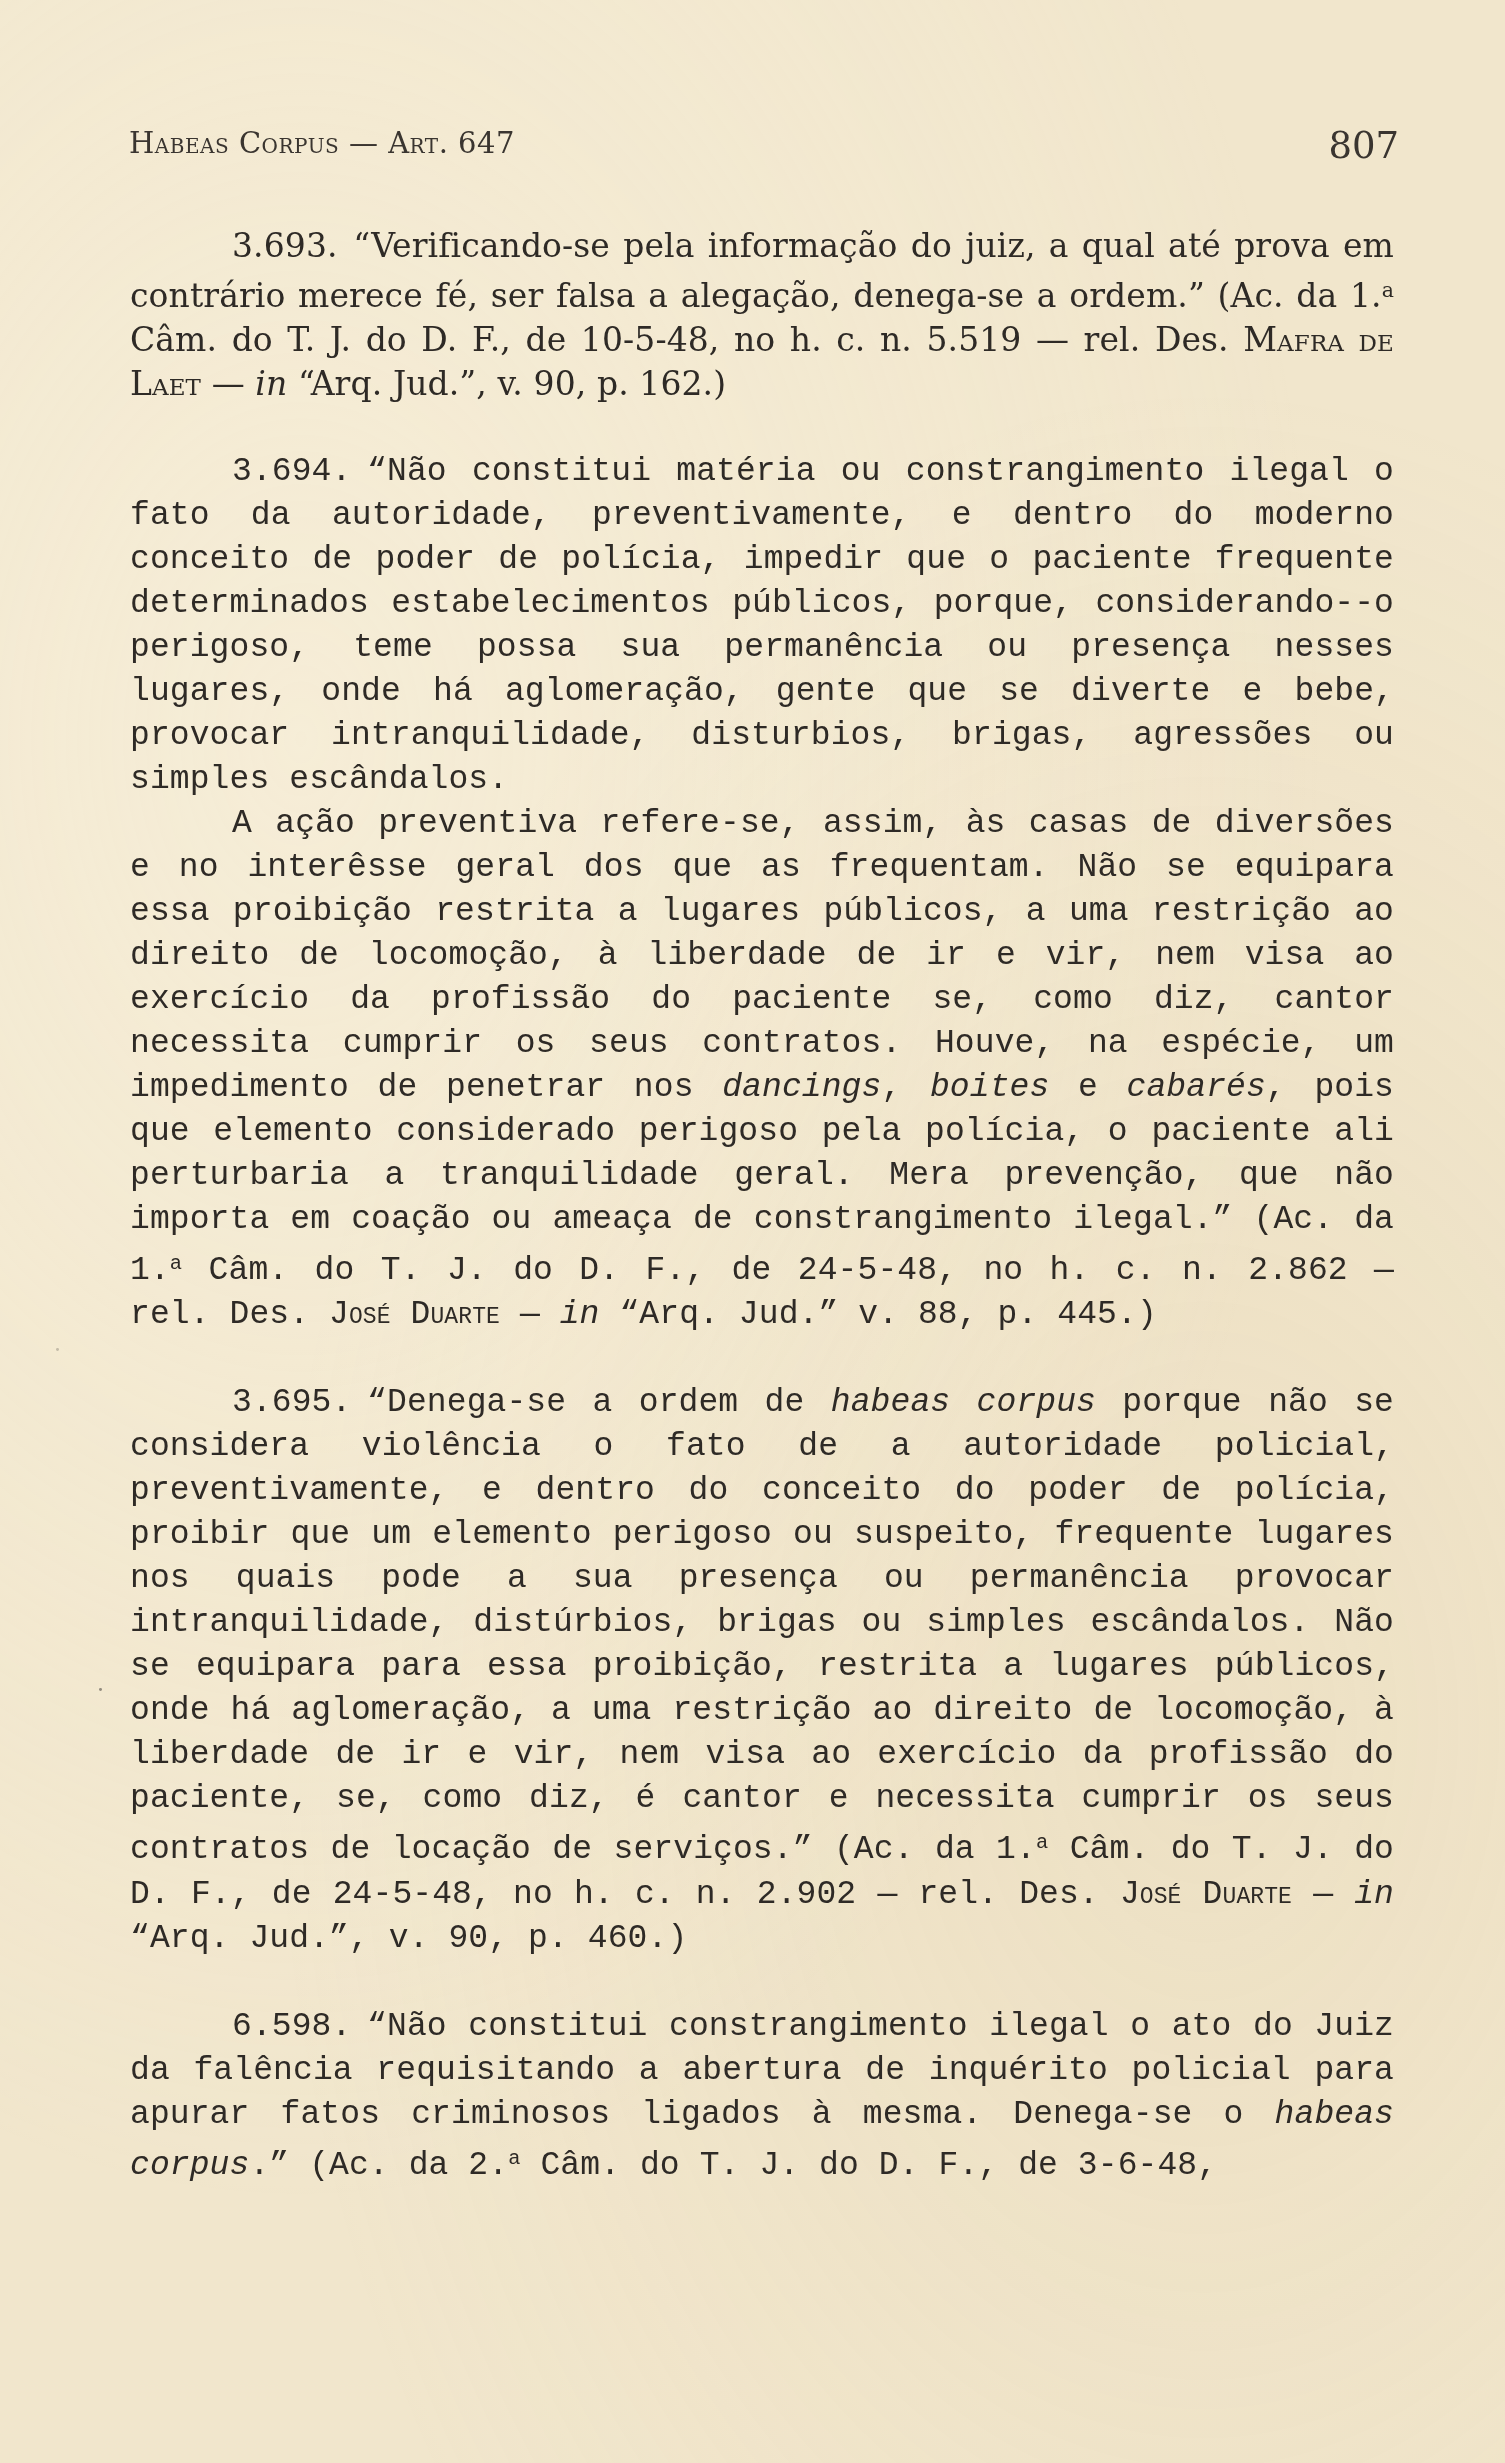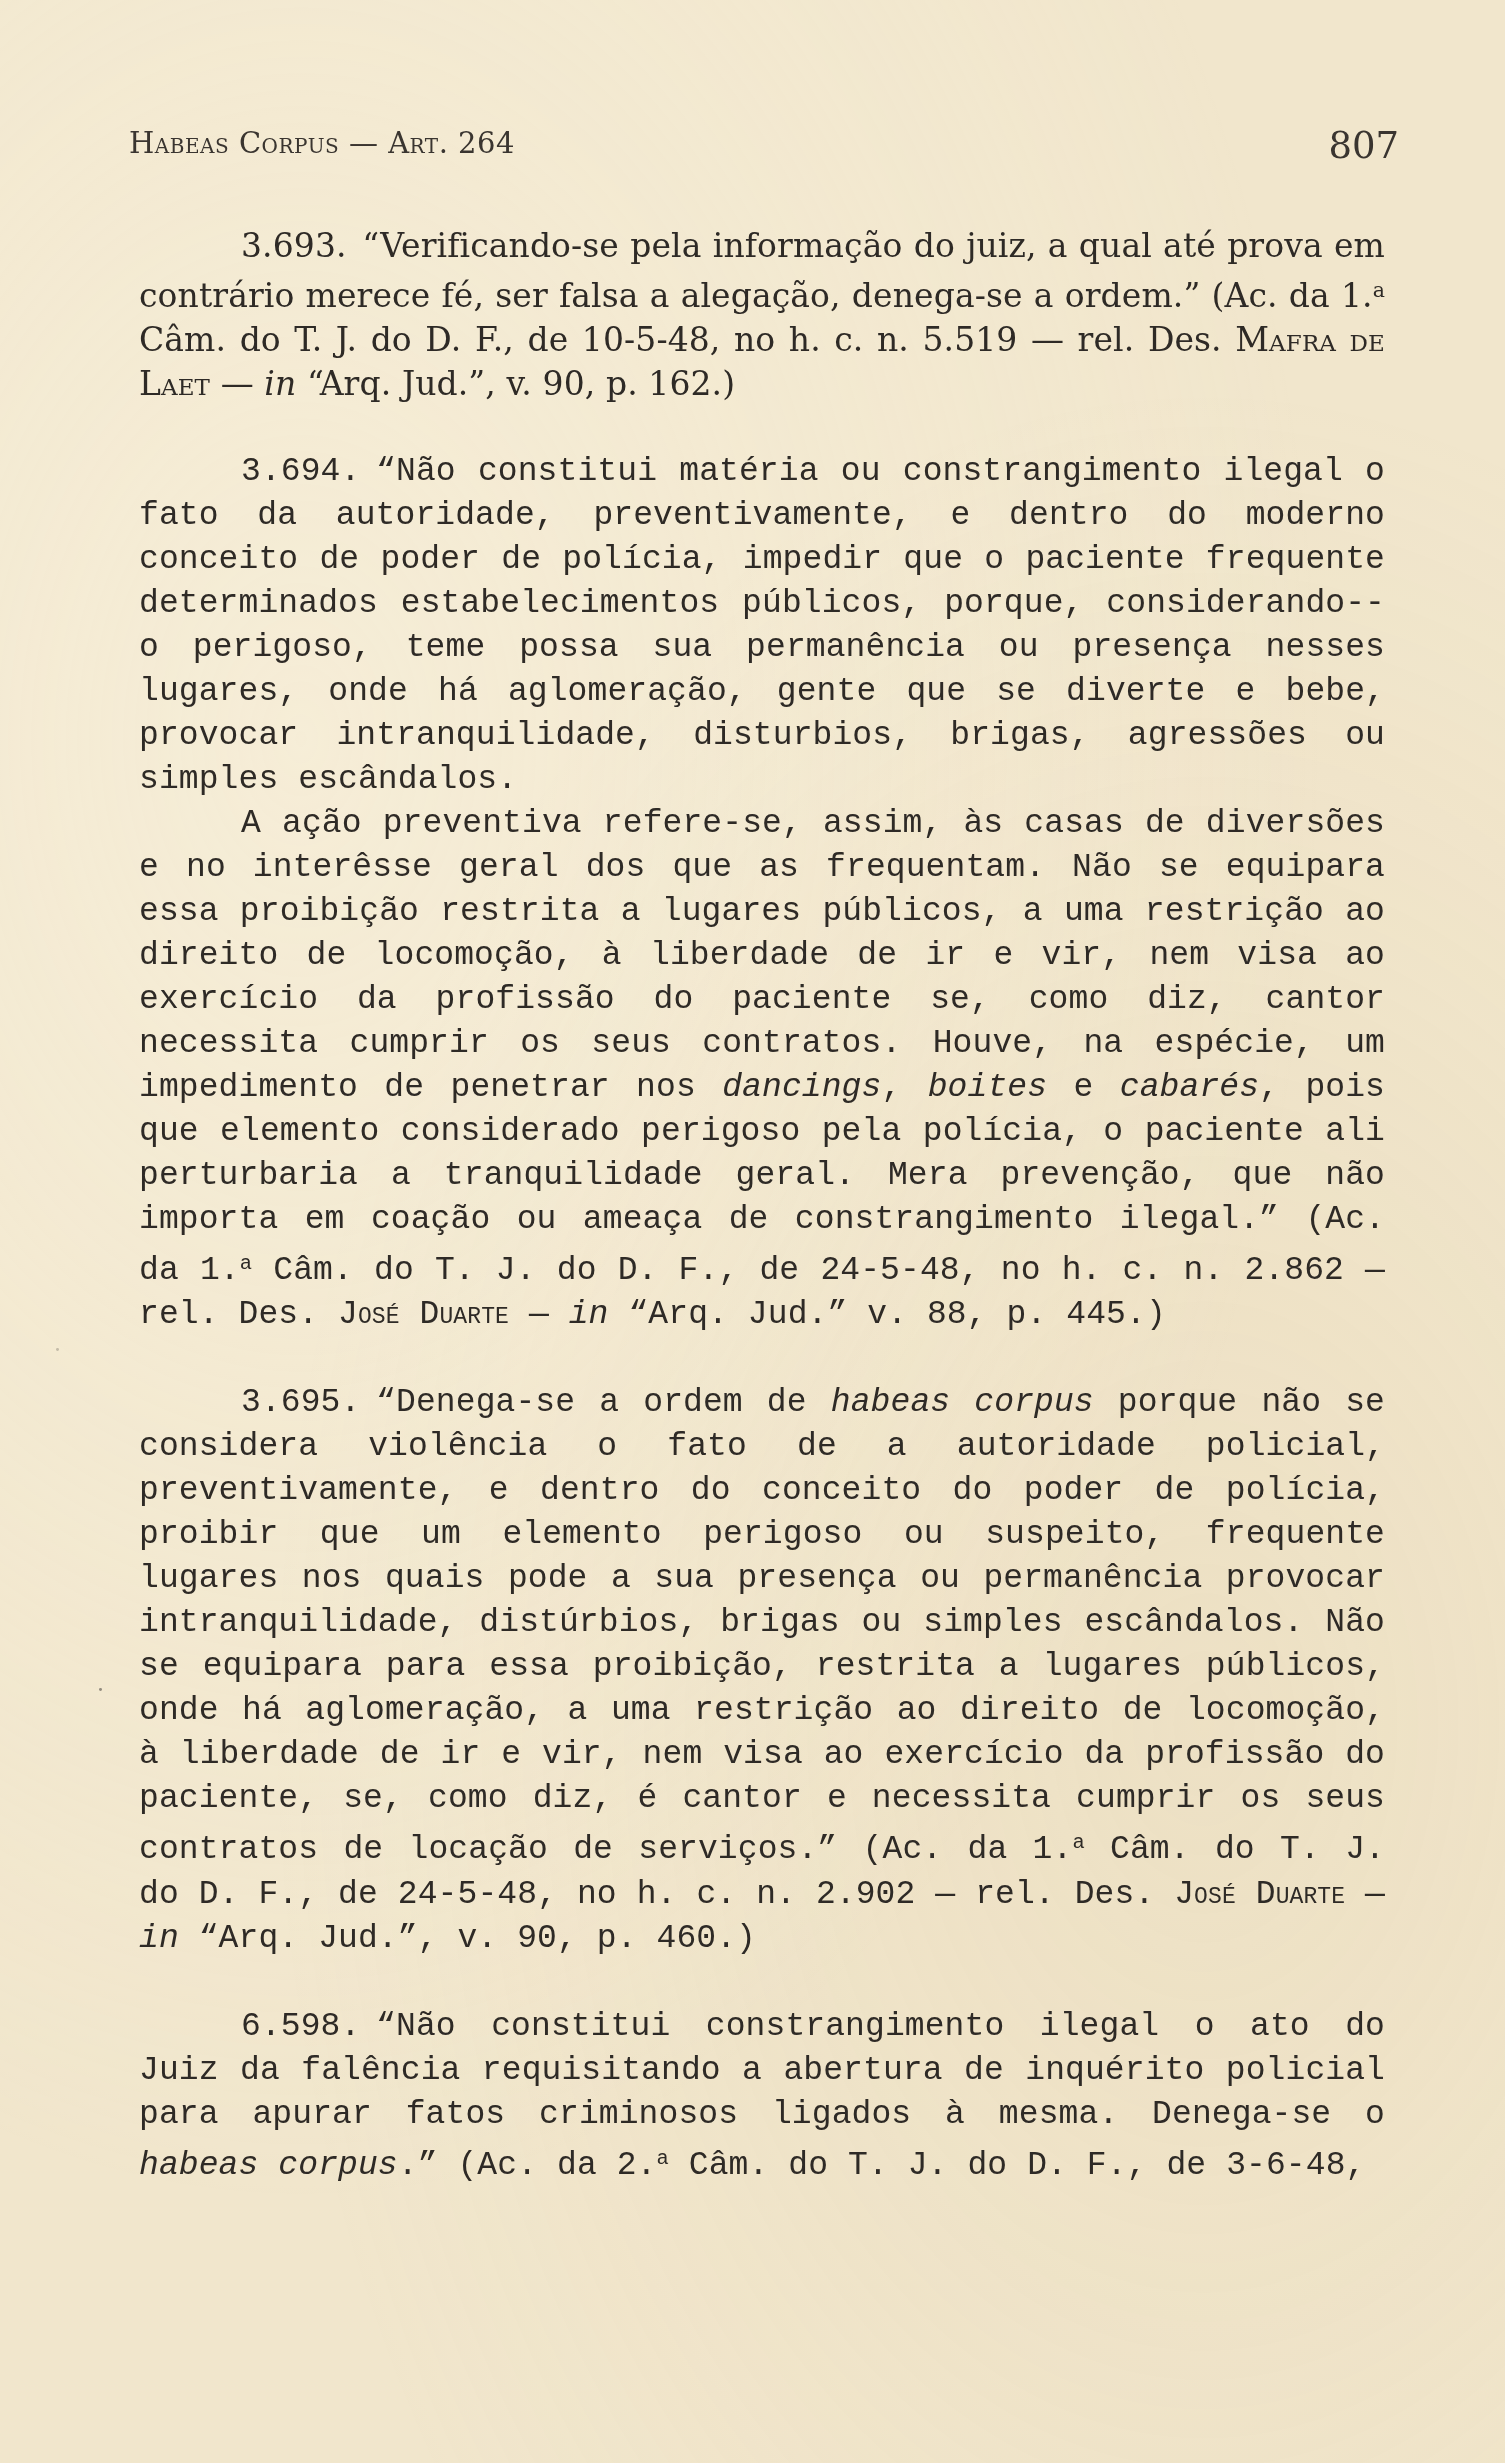--- a/index.html
+++ b/index.html
@@ -47,21 +47,21 @@
     }
     .body-text {
       margin-top: 39px;
       font-size: 33px;
       line-height: 44px;
       text-align: justify;
       hyphens: none;
       letter-spacing: 0.1px;
     }
     .entry {
-      margin: 12px;
+      margin: 3px;
     }
     .entry + .entry {
       margin-top: 44px;
       font-family: Liberation Mono, monospace;
     }
     .para {
       margin: 0;
       text-indent: 102px;
     }
     .entry-num {
@@ -84,21 +84,21 @@
       border-radius: 50%;
       background: #6a645c;
       opacity: 0.7;
     }
   </style>
 </head>
 <body>
 
 <div class="page">
   <div class="running-head">
-    <span class="running-title">Habeas Corpus — Art. 264</span>
+    <span class="running-title">Habeas Corpus — Art. 647</span>
     <span class="page-number">807</span>
   </div>
 
   <div class="body-text">
     <div class="entry">
       <p class="para"><span class="entry-num">3.693.</span><span>“Verificando-se pela informação do juiz, a qual até prova em contrário merece fé, ser falsa a alegação, denega-se a ordem.” (Ac. da 1.</span><span class="sup">a</span><span> Câm. do T. J. do D. F., de 10-5-48, no h. c. n. 5.519 — rel. Des. </span><span class="sc">Mafra de Laet</span><span> — </span><span class="it">in</span><span> “Arq. Jud.”, v. 90, p. 162.)</span></p>
     </div>
     <div class="entry">
       <p class="para"><span class="entry-num">3.694.</span><span>“Não constitui matéria ou constrangimento ilegal o fato da autoridade, preventivamente, e dentro do moderno conceito de poder de polícia, impedir que o paciente frequente determinados estabelecimentos públicos, porque, considerando--o perigoso, teme possa sua permanência ou presença nesses lugares, onde há aglomeração, gente que se diverte e bebe, provocar intranquilidade, disturbios, brigas, agressões ou simples escândalos.</span></p>
       <p class="para"><span>A ação preventiva refere-se, assim, às casas de diversões e no interêsse geral dos que as frequentam. Não se equipara essa proibição restrita a lugares públicos, a uma restrição ao direito de locomoção, à liberdade de ir e vir, nem visa ao exercício da profissão do paciente se, como diz, cantor necessita cumprir os seus contratos. Houve, na espécie, um impedimento de penetrar nos </span><span class="it">dancings</span><span>, </span><span class="it">boites</span><span> e </span><span class="it">cabarés</span><span>, pois que elemento considerado perigoso pela polícia, o paciente ali perturbaria a tranquilidade geral. Mera prevenção, que não importa em coação ou ameaça de constrangimento ilegal.” (Ac. da 1.</span><span class="sup">a</span><span> Câm. do T. J. do D. F., de 24-5-48, no h. c. n. 2.862 — rel. Des. </span><span class="sc">José Duarte</span><span> — </span><span class="it">in</span><span> “Arq. Jud.” v. 88, p. 445.)</span></p>

